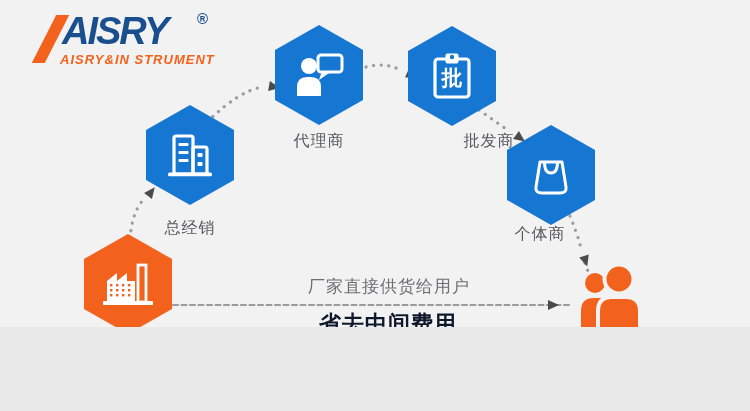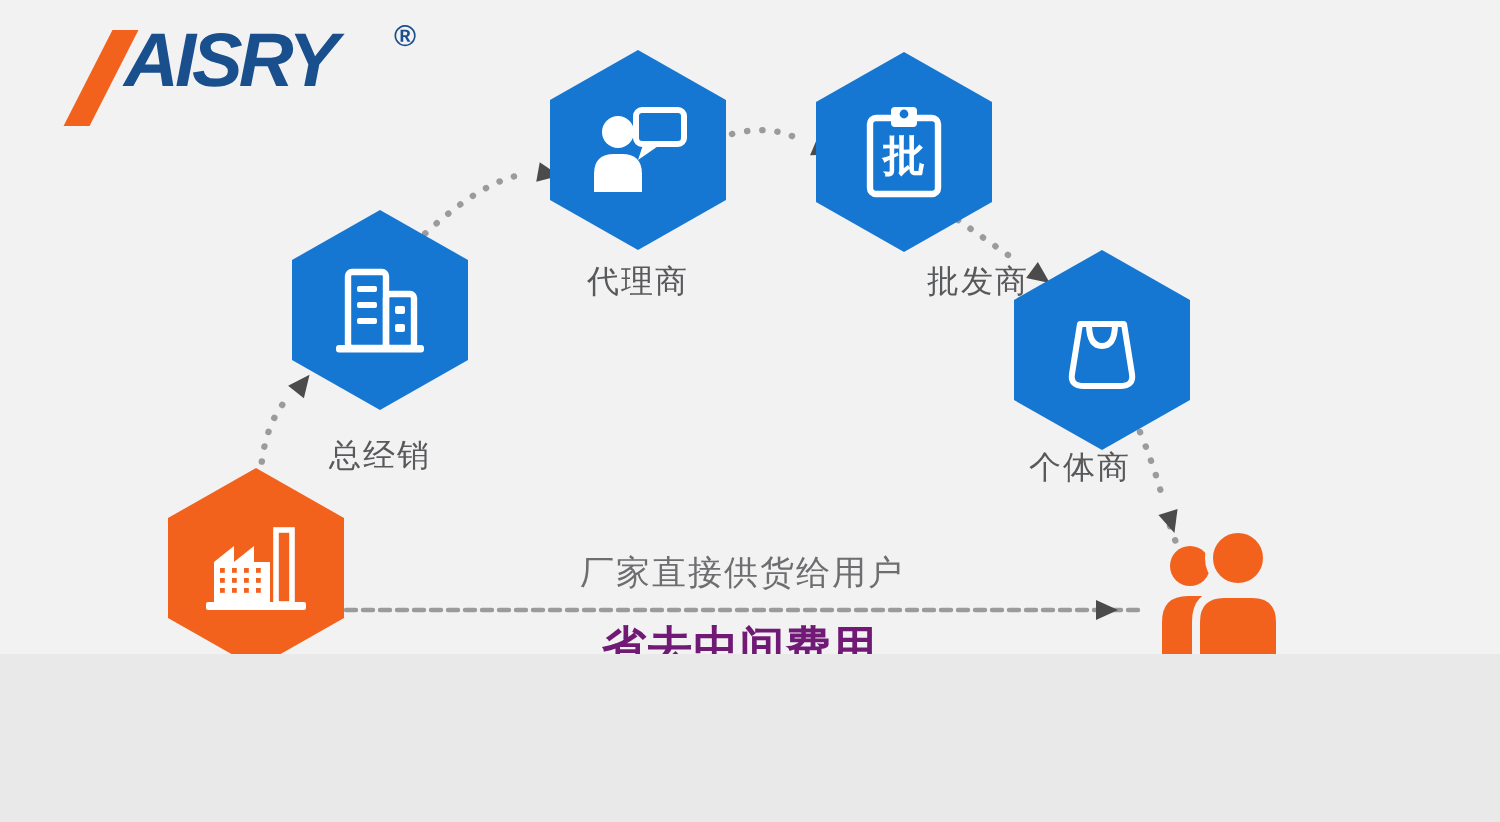--- a/index.html
+++ b/index.html
@@ -46,39 +46,40 @@
     font-size:16px;letter-spacing:1px;white-space:nowrap;
     transform:translateX(-50%);
   }
   .node-label.big{font-size:20px;letter-spacing:3px;color:#0369a1;}
   .badge-char{
     position:absolute;color:#ffffff;font-weight:700;font-size:21px;
     left:50%;top:50%;transform:translate(-50%,-42%);
   }
   
   .note1{
-    position:absolute;left:371px;top:275px;transform:translateX(-50%);
+    position:absolute;left:389px;top:275px;transform:translateX(-50%);
     font-size:17px;color:#6e6e70;letter-spacing:1px;white-space:nowrap;
   }
   .note2{
-    position:absolute;left:370px;top:309px;transform:translateX(-50%);
-    font-size:22px;font-weight:700;color:#701a75;letter-spacing:1px;white-space:nowrap;
+    position:absolute;left:388px;top:309px;transform:translateX(-50%);
+    font-size:22px;font-weight:700;color:#0f172a;letter-spacing:1px;white-space:nowrap;
   }
   svg{display:block;}
   .arrow-layer{position:absolute;left:0;top:0;}
 </style>
 </head>
 <body>
 
 <div id="stage">
 
   <div class="logo">
     <div class="logo-slash"></div>
     <div class="logo-brand">AISRY</div>
     <div class="logo-reg">®</div>
+    <div class="logo-tagline">AISRY&amp;IN STRUMENT</div>
   </div>
 
   <svg class="arrow-layer" width="750" height="411" viewBox="0 0 750 411">
     <g stroke="#9b9b9b" fill="none" stroke-linecap="round">
 
       <path d="M 130 246 Q 130 214 144 199" stroke-width="3.2" stroke-dasharray="0.1 7.5"></path>
 
       <path d="M 207 122 Q 240 90 263 87" stroke-width="3.2" stroke-dasharray="0.1 7.5"></path>
 
       <path d="M 366 67 Q 386 62 400 70" stroke-width="3.2" stroke-dasharray="0.1 7.5"></path>

